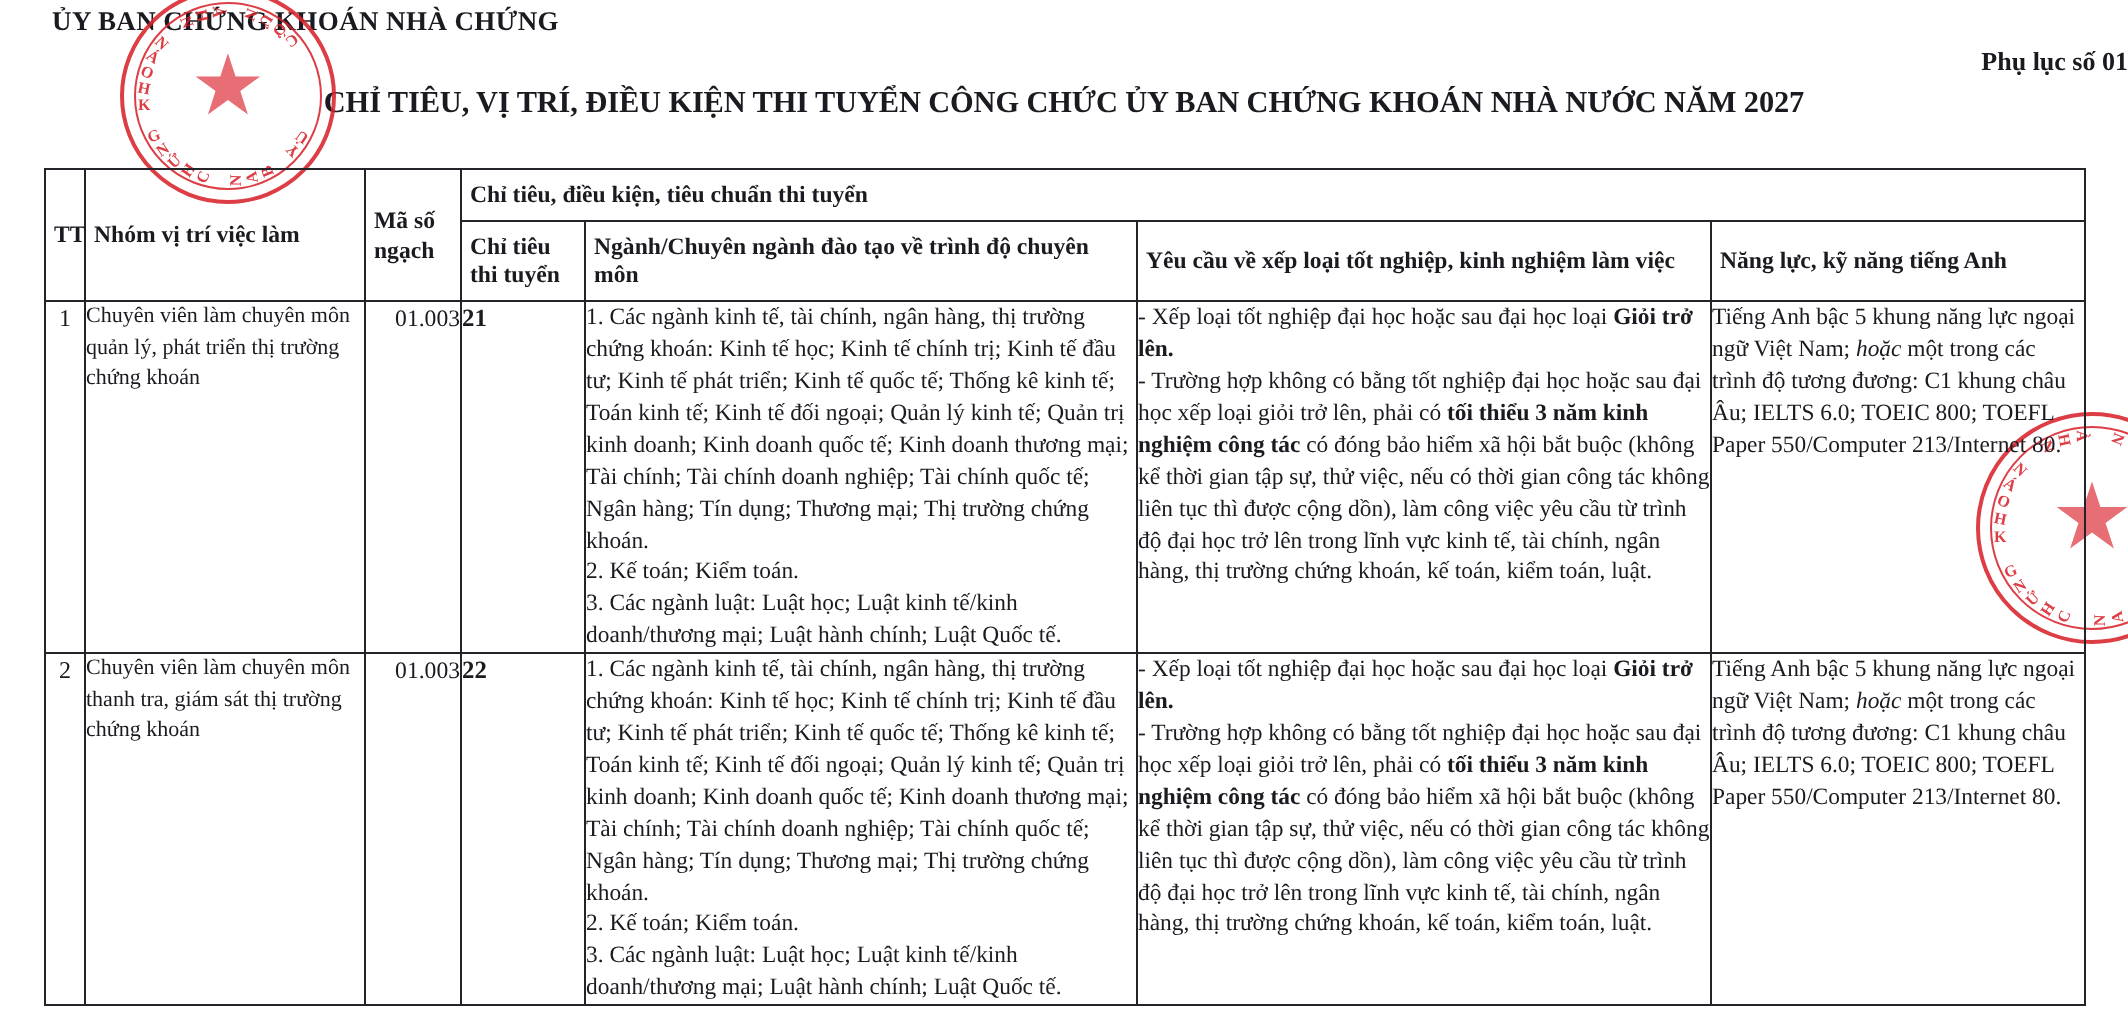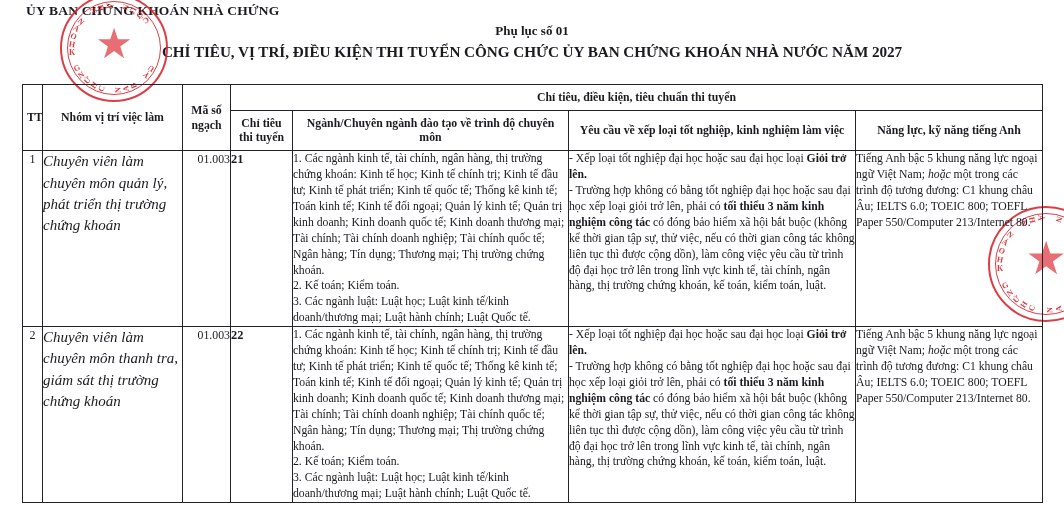--- a/index.html
+++ b/index.html
@@ -30,21 +30,21 @@
     font-size: 13.5px;
     font-weight: bold;
     letter-spacing: 0.2px;
     white-space: nowrap;
   }
   .appendix-no {
     position: absolute;
     left: 0;
     right: 0;
     top: 23px;
-    text-align: center;
+    text-align: right;
     font-size: 13px;
     font-weight: bold;
   }
   .doc-title {
     position: absolute;
     left: 0;
     right: 0;
     top: 43px;
     text-align: center;
     font-size: 15.2px;
@@ -121,21 +121,21 @@
     width: 1020px;
     table-layout: fixed;
   }
   table.grid th,
   table.grid td {
     border: 1px solid #23232a;
     vertical-align: top;
     padding: 0;
   }
   table.grid th {
-    text-align: center;
+    text-align: left;
     vertical-align: middle;
     font-weight: bold;
     font-size: 11.8px;
     padding: 5px 4px;
     line-height: 1.25;
   }
   .col-tt    { width: 20px; }
   .col-group { width: 140px; }
   .col-code  { width: 48px; }
   .col-quota { width: 62px; }
@@ -150,23 +150,22 @@
   }
   td.c-tt {
     text-align: center;
     vertical-align: middle;
     font-size: 12px;
   }
   td.c-group {
     vertical-align: middle;
     padding-left: 6px;
     padding-right: 4px;
-    font-size: 15px;
+    font-size: 11px;
     line-height: 1.42;
-    font-style: italic;
   }
   td.c-code {
     text-align: right;
     vertical-align: middle;
     font-size: 11.8px;
   }
   td.c-quota {
     text-align: left;
     vertical-align: middle;
     font-weight: bold;

